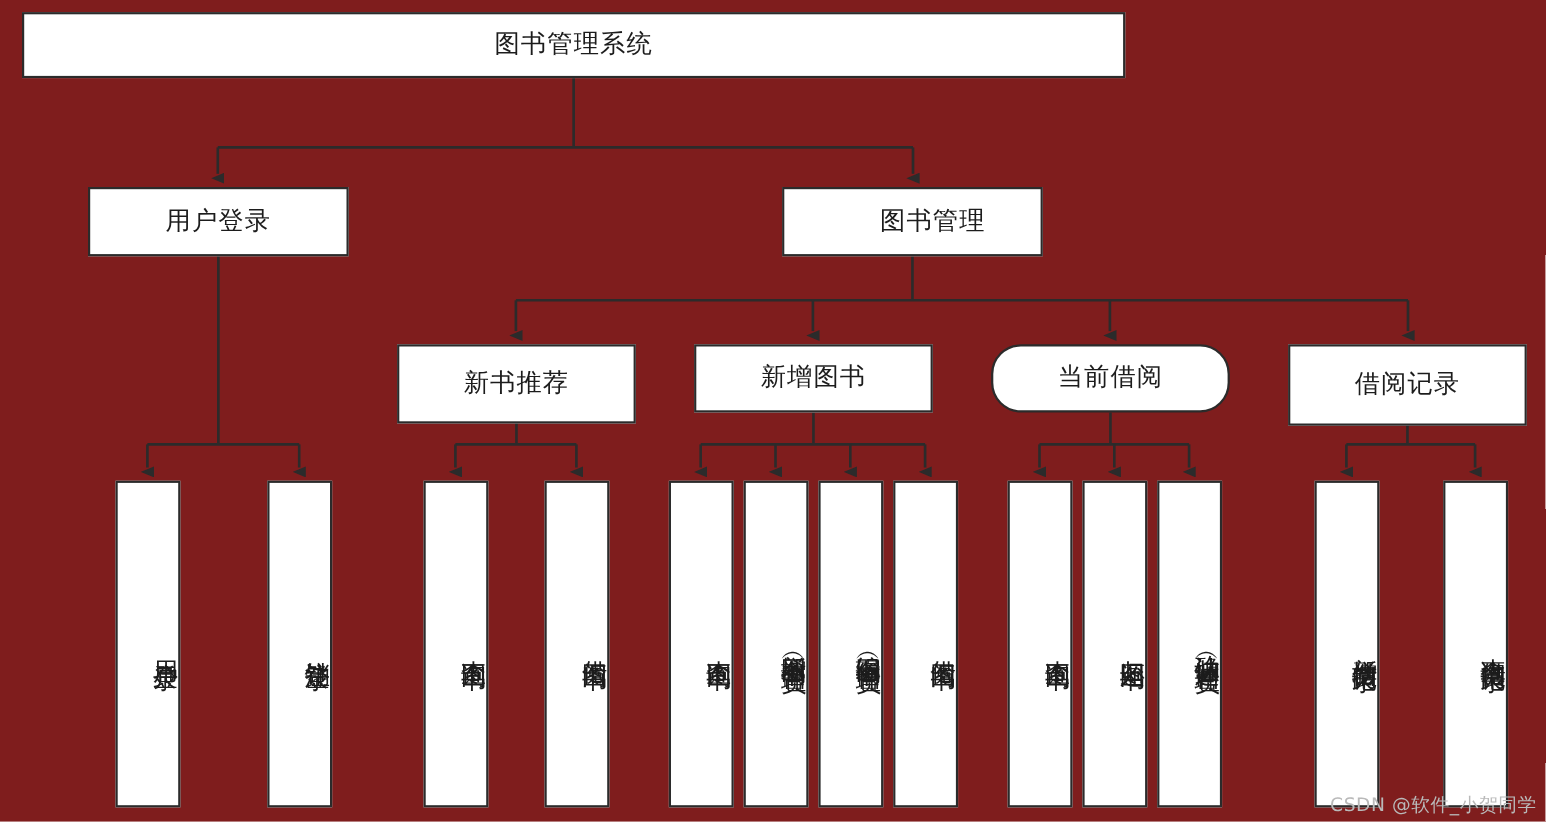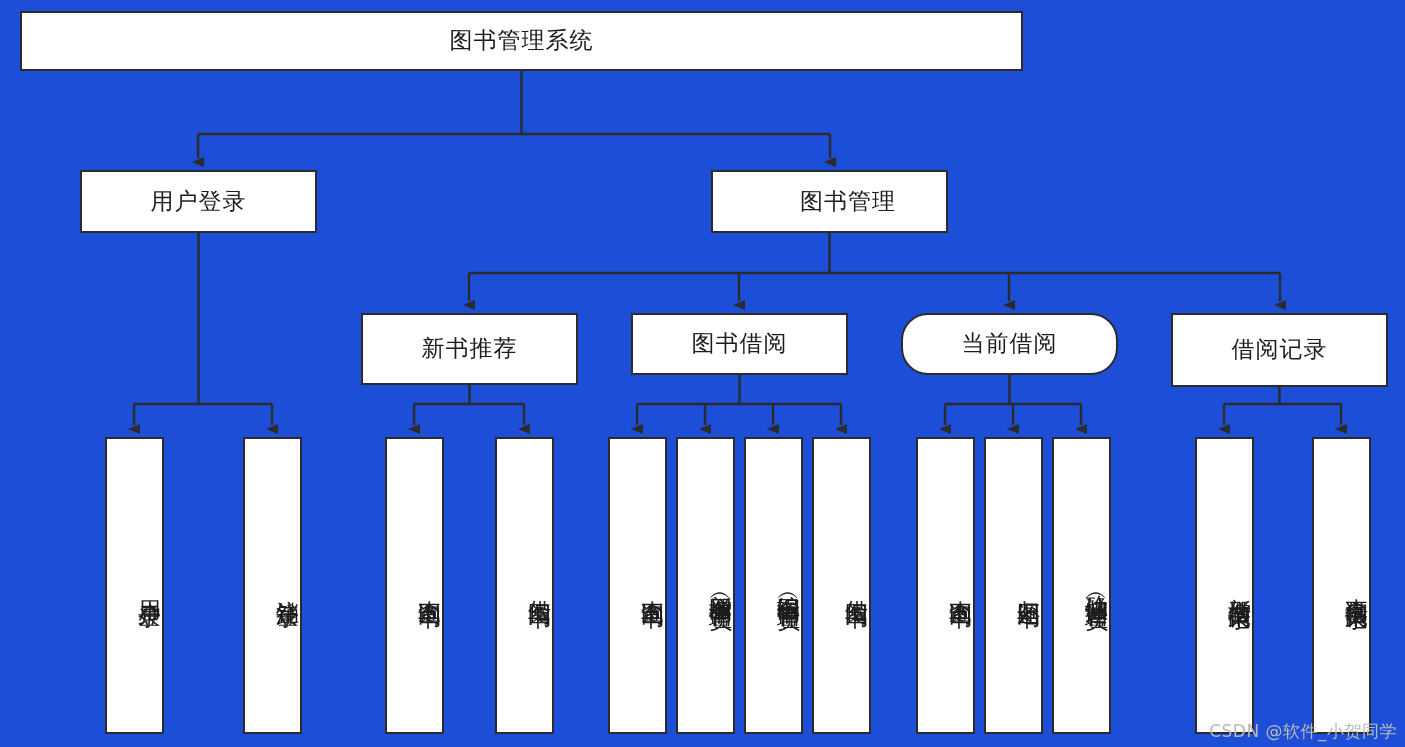--- a/index.html
+++ b/index.html
@@ -7,21 +7,21 @@
     padding: 0;
     background: #ffffff;
   }
   body {
     font-family: "DejaVu Sans", "Liberation Sans", sans-serif;
   }
   #canvas {
     position: relative;
     width: 1405px;
     height: 747px;
-    background: #1d4ed8;
+    background: #7f1d1d;
     overflow: hidden;
   }
   .node {
     position: absolute;
     box-sizing: border-box;
     background: #ffffff;
     border: 2px solid #2b2b2b;
     display: flex;
     align-items: center;
     justify-content: center;
@@ -128,21 +128,21 @@
     <path class="lnk" d="M1224,404 L1224,425" marker-end="url(#ah)"></path>
     <path class="lnk" d="M1341,404 L1341,425" marker-end="url(#ah)"></path>
   </svg>
 
   <div class="node horiz" style="left:20px; top:11px; width:1003px; height:60px;">图书管理系统</div>
 
   <div class="node horiz" style="left:80px; top:170px; width:237px; height:63px;">用户登录</div>
   <div class="node horiz" style="left:711px; top:170px; width:237px; height:63px;padding-left:37px;">图书管理</div>
 
   <div class="node horiz" style="left:361px; top:313px; width:217px; height:72px;">新书推荐</div>
-  <div class="node horiz" style="left:631px; top:313px; width:217px; height:62px;">图书借阅</div>
+  <div class="node horiz" style="left:631px; top:313px; width:217px; height:62px;">新增图书</div>
   <div class="node horiz" style="left:901px; top:313px; width:217px; height:62px;border-radius:27px;">当前借阅</div>
   <div class="node horiz" style="left:1171px; top:313px; width:217px; height:74px;">借阅记录</div>
 
   <div class="node vert" style="left:105px; top:437px; width:59px; height:297px;">用户登录</div>
   <div class="node vert" style="left:243px; top:437px; width:59px; height:297px;">注销登录</div>
 
   <div class="node vert" style="left:385px; top:437px; width:59px; height:297px;">查询图书</div>
   <div class="node vert" style="left:495px; top:437px; width:59px; height:297px;">借阅图书</div>
 
   <div class="node vert" style="left:608px; top:437px; width:59px; height:297px;">查询图书</div>

